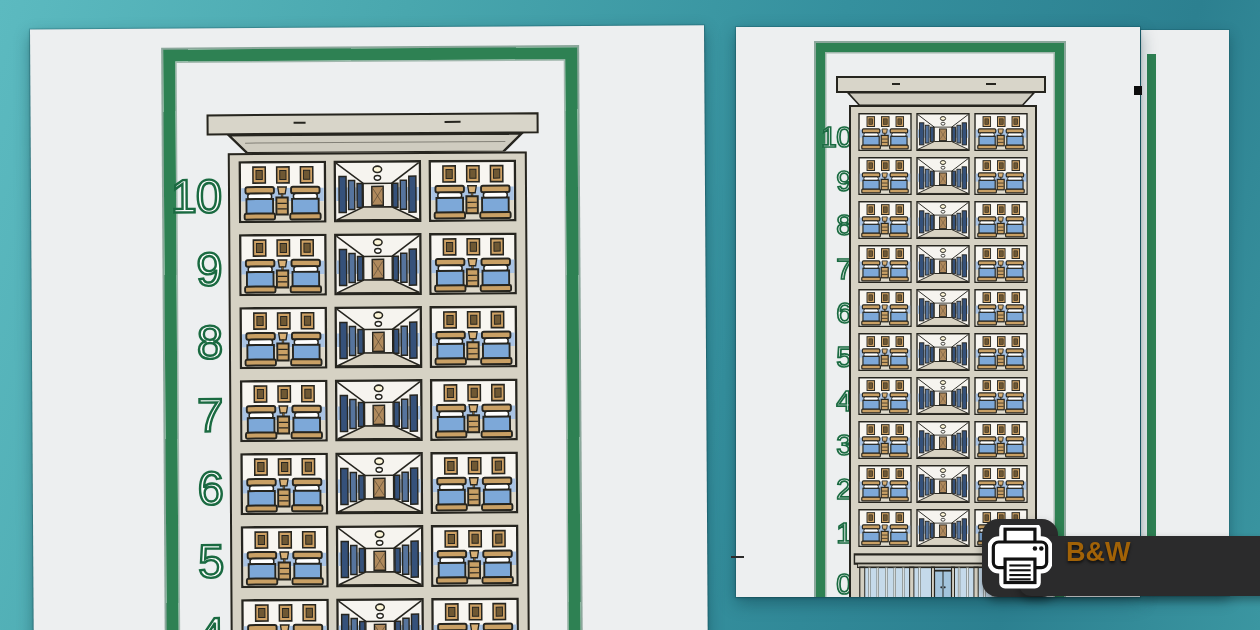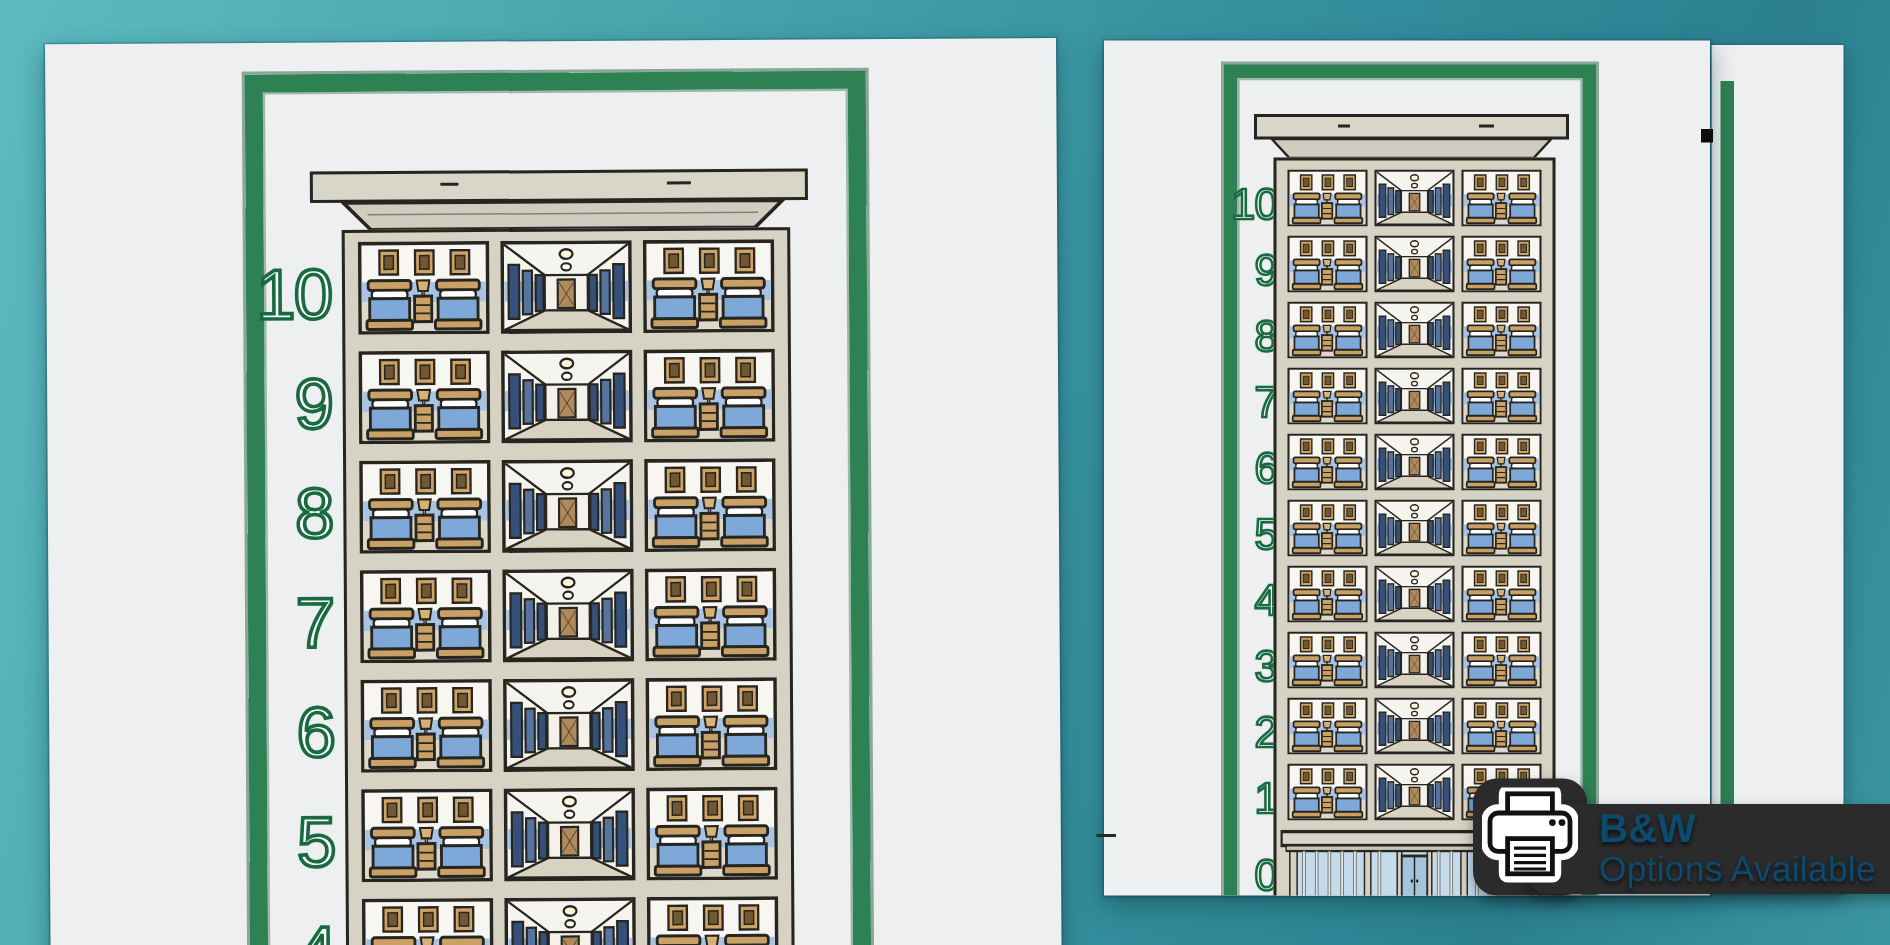--- a/index.html
+++ b/index.html
@@ -55,21 +55,21 @@
   
   .blackmark{position:absolute;left:1134px;top:86px;width:8px;height:9px;background:#0d0d0d;}
   .tickmark{position:absolute;left:731px;top:556px;width:13px;height:2px;background:#2a2a2a;}
 
   
   .icon-pad{position:absolute;left:982px;top:519px;width:76px;height:78px;background:#2b2b2c;border-radius:16px;
     box-shadow:0 4px 9px rgba(0,0,0,.35);}
   .badge-bar{position:absolute;left:1019px;top:536px;width:250px;height:60px;background:#2b2b2c;
     border-radius:12px 0 0 12px;box-shadow:0 4px 9px rgba(0,0,0,.35);}
   .printer{position:absolute;left:988px;top:525px;width:64px;height:66px;}
-  .badge-text{position:absolute;left:1066px;top:538px;color:#0c4a6e;line-height:1.08;
+  .badge-text{position:absolute;left:1066px;top:538px;color:#a16207;line-height:1.08;
     text-shadow:0 2px 3px rgba(0,0,0,.65);white-space:nowrap;}
   .badge-title{font-size:27px;font-weight:700;}
   .badge-subtitle{font-size:23.5px;font-weight:400;letter-spacing:.2px;}
 </style>
 </head>
 <body>
 
 <div class="page page-left">
   <div class="gframe"></div>
   <div class="building bl">
@@ -1719,14 +1719,13 @@
     <circle cx="50" cy="21" r="2.1" fill="#111111"></circle>
     <rect x="16" y="31" width="28" height="22" fill="#ffffff" stroke="#111111" stroke-width="3"></rect>
     <line x1="20" y1="37" x2="40" y2="37" stroke="#111111" stroke-width="2"></line>
     <line x1="20" y1="41.5" x2="40" y2="41.5" stroke="#111111" stroke-width="2"></line>
     <line x1="20" y1="46" x2="40" y2="46" stroke="#111111" stroke-width="2"></line>
     <line x1="20" y1="50" x2="40" y2="50" stroke="#111111" stroke-width="2"></line>
   </g>
 </svg>
 <div class="badge-text">
   <div class="badge-title">B&amp;W</div>
-  <div class="badge-subtitle">Options Available</div>
 </div>
 
 </body></html>

